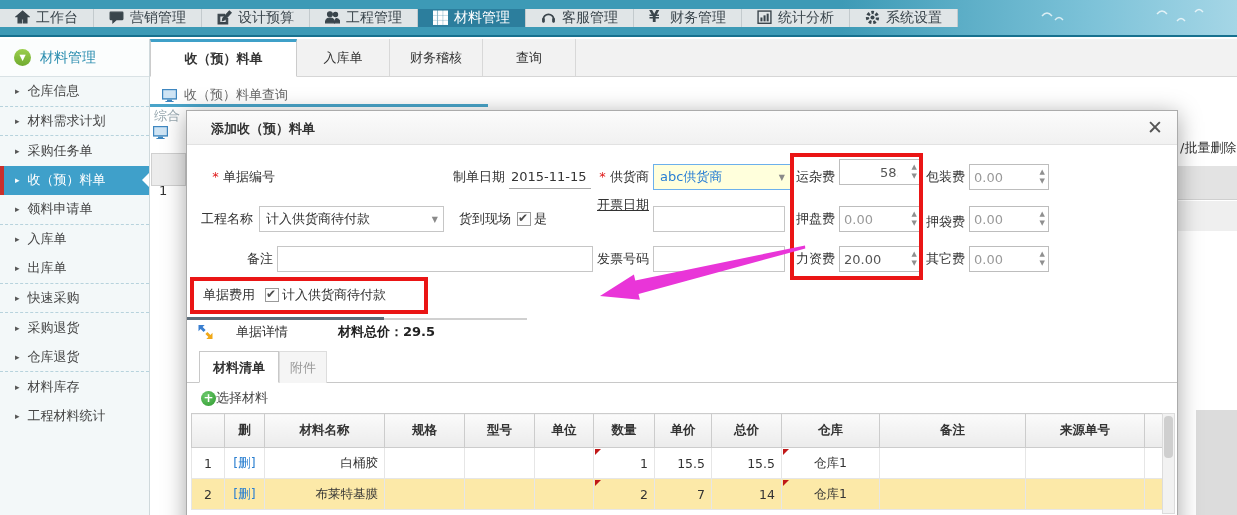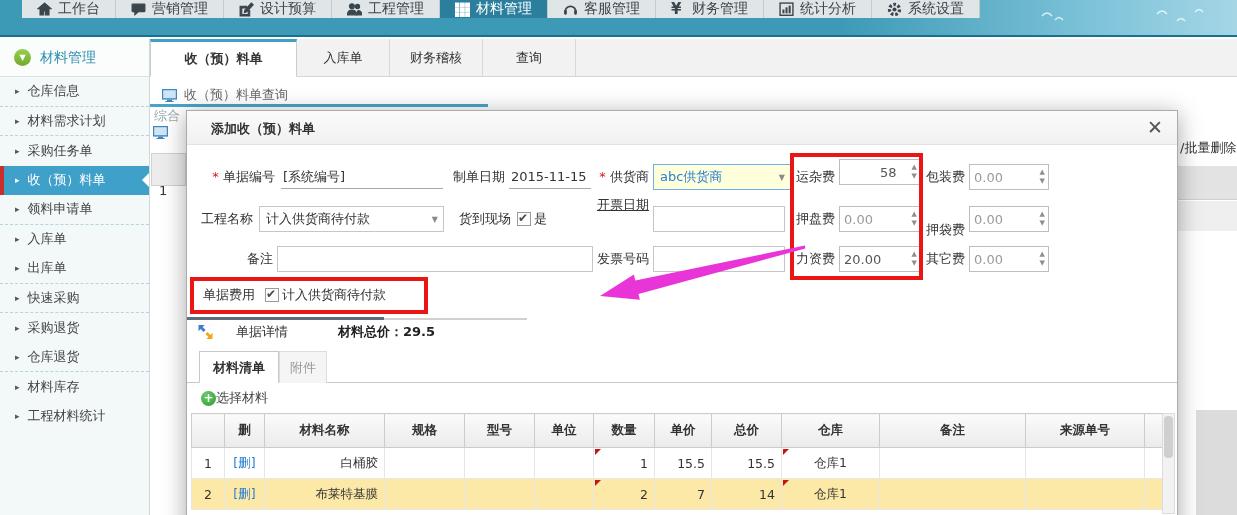--- a/index.html
+++ b/index.html
@@ -3,21 +3,21 @@
 <meta charset="utf-8">
 <style>
   * { margin:0; padding:0; box-sizing:border-box; }
   html,body { width:1237px; height:515px; }
   body { font-family:"DejaVu Sans","Liberation Sans",sans-serif; font-size:13px; color:#333; background:#fff; overflow:hidden; }
   .screen { position:relative; width:1237px; height:515px; overflow:hidden; background:#fff; }
 
   
   .topnav { position:absolute; left:0; top:0; width:1237px; height:37px;
     background:linear-gradient(90deg,#3d9ab6 0%,#3d9ab6 68%,#7cc2d8 88%,#a5d6e6 100%);
-    border-bottom:2px solid #17718f; display:flex; align-items:flex-start; padding-left:22px; }
+    border-bottom:2px solid #17718f; display:flex; align-items:center; }
   .nav-tab { display:flex; align-items:center; gap:6px; padding:0 15px; background:#e0e5e7;
     border-right:1px solid #c3cacd; color:#3a454c; font-size:14px; cursor:pointer; white-space:nowrap; }
   .nav-tab.active { background:#2c7e9d; color:#fff; }
   .nicon { display:inline-flex; width:15px; height:15px; }
   .nicon svg { width:15px; height:15px; fill:currentColor; stroke:currentColor; }
   .yen { font-weight:bold; font-size:15px; line-height:15px; }
   .birds { position:absolute; right:30px; top:6px; opacity:.75; }
 
   
   .sidebar { position:absolute; left:0; top:39px; width:150px; height:476px; background:#f3f8f9; border-right:1px solid #cfd9dc; }
@@ -301,21 +301,20 @@
   <div class="bg-bar2"></div>
   <div class="bg-scroll"></div>
 
   <section class="modal">
     <div class="m-head">
       <span class="m-title">添加收（预）料单</span>
       <span class="m-close"></span>
     </div>
 
     <label class="lab req" style="left:14px; top:53px; width:74px;">单据编号</label>
-    <input class="uline" style="left: 94px; top: 54px; width: 162px;" value="[系统编号]">
     <label class="lab" style="left:256px; top:53px; width:62px;">制单日期</label>
     <input class="uline" style="left: 322px; top: 54px; width: 82px;" value="2015-11-15">
     <label class="lab req" style="left:398px; top:53px; width:64px;">供货商</label>
     <div class="selbox supplier" style="left:466px; top:53px; width:138px;">abc供货商</div>
     <label class="lab" style="left:602px; top:53px; width:46px;">运杂费</label>
     <div class="spinwrap" style="left:652px; top:48px; width:82px;padding-left:36px;">
       <input value="58.00" style=""><span class="spin"></span>
     </div>
     <label class="lab" style="left:732px; top:53px; width:46px;">包装费</label>
     <div class="spinwrap" style="left:782px; top:53px; width:80px;">
@@ -326,21 +325,21 @@
     <div class="selbox" style="left:72px; top:95px; width:185px;">计入供货商待付款</div>
     <label class="lab" style="left:262px; top:95px; width:62px;">货到现场</label>
     <span class="ckbox" style="left:330px; top:101px;"></span>
     <span class="cklabel" style="left:347px; top:100px;">是</span>
     <label class="lab" style="left:404px; top:81px; width:58px;text-decoration:underline;">开票日期</label>
     <input class="boxed" style="left: 466px; top: 95px; width: 132px;" value="">
     <label class="lab" style="left:602px; top:95px; width:46px;">押盘费</label>
     <div class="spinwrap" style="left:652px; top:95px; width:82px;">
       <input class="dim" value="0.00" style=""><span class="spin"></span>
     </div>
-    <label class="lab" style="left:732px; top:106px; width:46px;">押袋费</label>
+    <label class="lab" style="left:732px; top:98px; width:46px;">押袋费</label>
     <div class="spinwrap" style="left:782px; top:95px; width:80px;">
       <input class="dim" value="0.00" style=""><span class="spin"></span>
     </div>
 
     <label class="lab" style="left:30px; top:135px; width:56px;">备注</label>
     <input class="boxed" style="left: 90px; top: 135px; width: 316px;" value="">
     <label class="lab" style="left:404px; top:135px; width:58px;">发票号码</label>
     <input class="boxed" style="left: 466px; top: 135px; width: 132px;" value="">
     <label class="lab" style="left:602px; top:135px; width:46px;">力资费</label>
     <div class="spinwrap" style="left:652px; top:135px; width:82px;">

